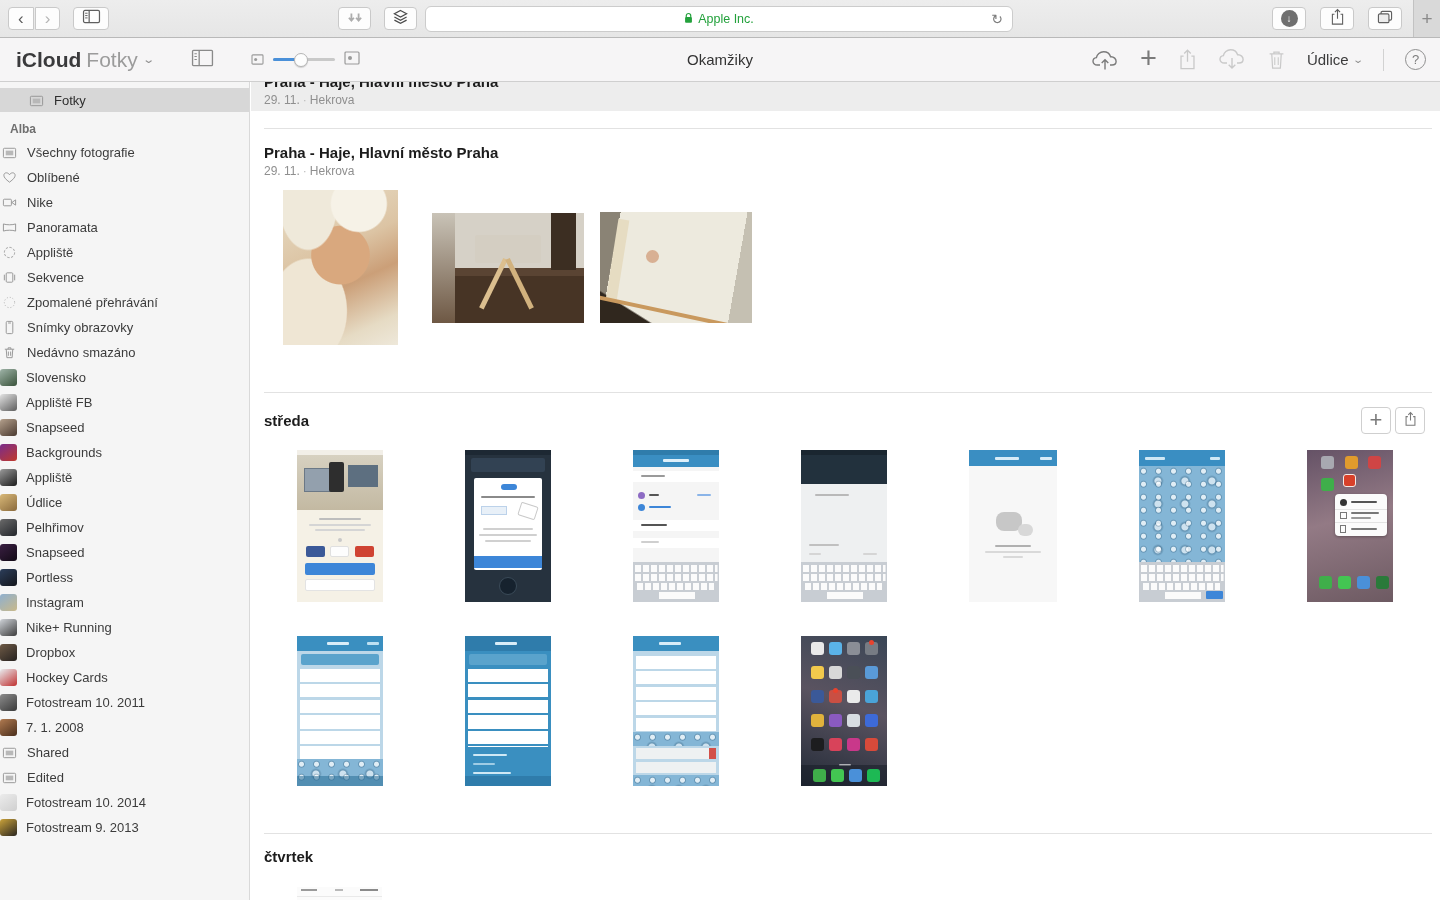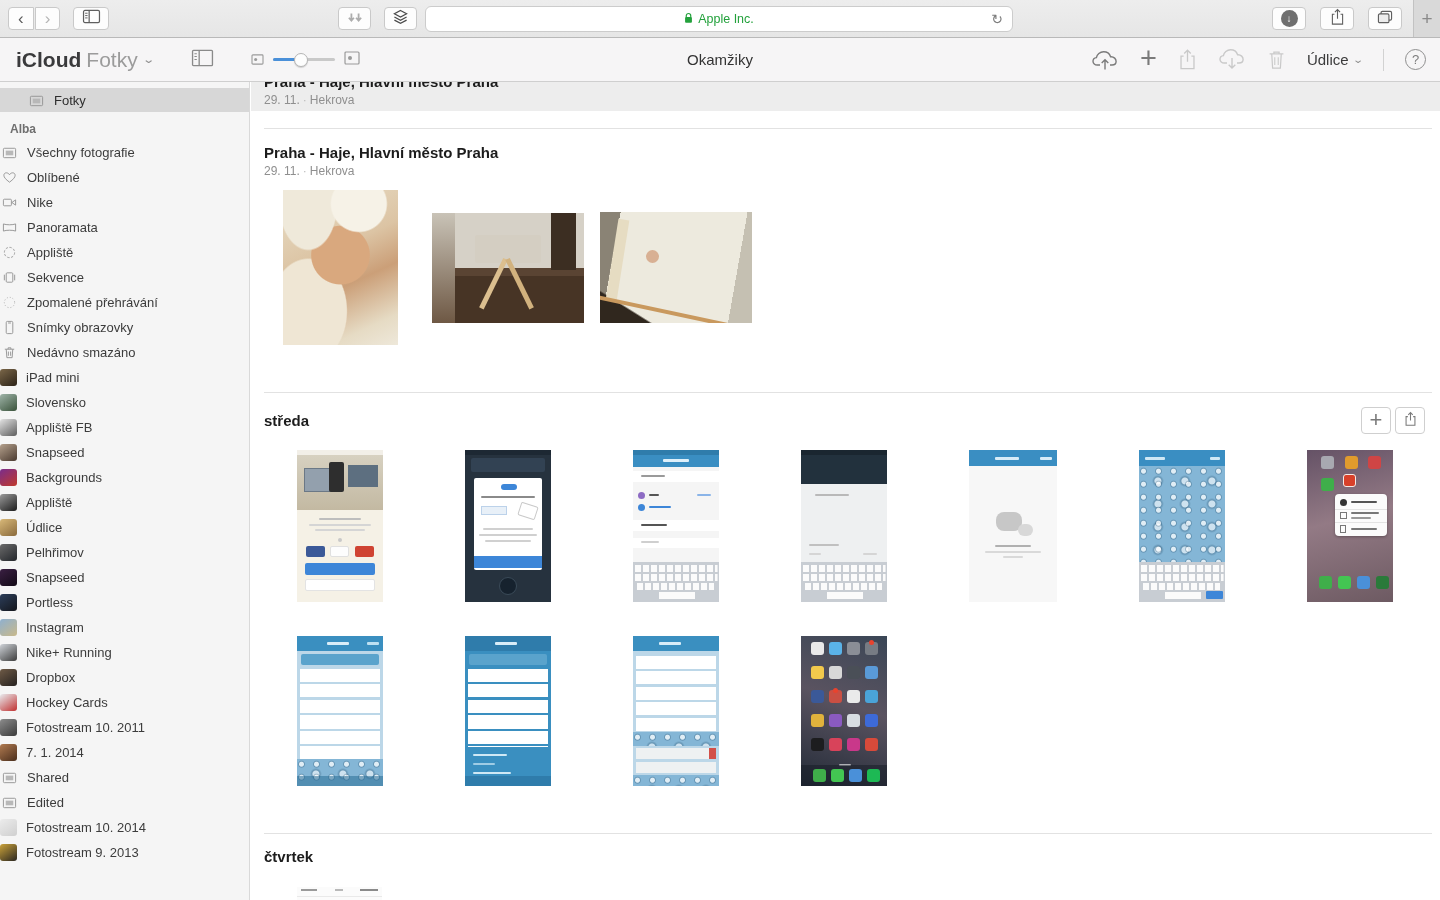--- a/index.html
+++ b/index.html
@@ -340,24 +340,20 @@
       <div class="side-item">
         <span class="ic">
           <svg viewBox="0 0 16 16" width="15" height="15">
             <path d="M3 4.5h10M6.5 4.5V3h3v1.5M4.5 4.5l.7 9h5.6l.7-9" fill="none" stroke="#949494"></path>
             <path d="M6.8 7v4.5M9.2 7v4.5" stroke="#949494"></path>
           </svg>
         </span>
         <span>Nedávno smazáno</span>
       </div>
       <div class="side-item">
-        <span class="athumb" style="background: linear-gradient(145deg, rgb(122, 102, 72), rgb(44, 35, 24));"></span>
-        <span>iPad mini</span>
-      </div>
-      <div class="side-item">
         <span class="athumb" style="background: linear-gradient(145deg, rgb(159, 180, 168), rgb(57, 82, 58));"></span>
         <span>Slovensko</span>
       </div>
       <div class="side-item">
         <span class="athumb" style="background: linear-gradient(145deg, rgb(227, 227, 227), rgb(93, 93, 93));"></span>
         <span>Appliště FB</span>
       </div>
       <div class="side-item">
         <span class="athumb" style="background: linear-gradient(145deg, rgb(180, 160, 140), rgb(74, 58, 48));"></span>
         <span>Snapseed</span>
@@ -401,21 +397,21 @@
       <div class="side-item">
         <span class="athumb" style="background: linear-gradient(145deg, rgb(233, 236, 239), rgb(192, 48, 48));"></span>
         <span>Hockey Cards</span>
       </div>
       <div class="side-item">
         <span class="athumb" style="background: linear-gradient(145deg, rgb(140, 140, 140), rgb(58, 58, 58));"></span>
         <span>Fotostream 10. 2011</span>
       </div>
       <div class="side-item">
         <span class="athumb" style="background: linear-gradient(145deg, rgb(176, 122, 80), rgb(74, 46, 28));"></span>
-        <span>7. 1. 2014</span>
+        <span>7. 1. 2008</span>
       </div>
       <div class="side-item">
         <span class="ic">
           <svg viewBox="0 0 16 16" width="15" height="15">
             <rect x="1.5" y="3.5" width="13" height="10" rx="1" fill="none" stroke="#949494"></rect>
             <rect x="4" y="6" width="8" height="5" fill="#b8b8b8"></rect>
           </svg>
         </span>
         <span>Shared</span>
       </div>

